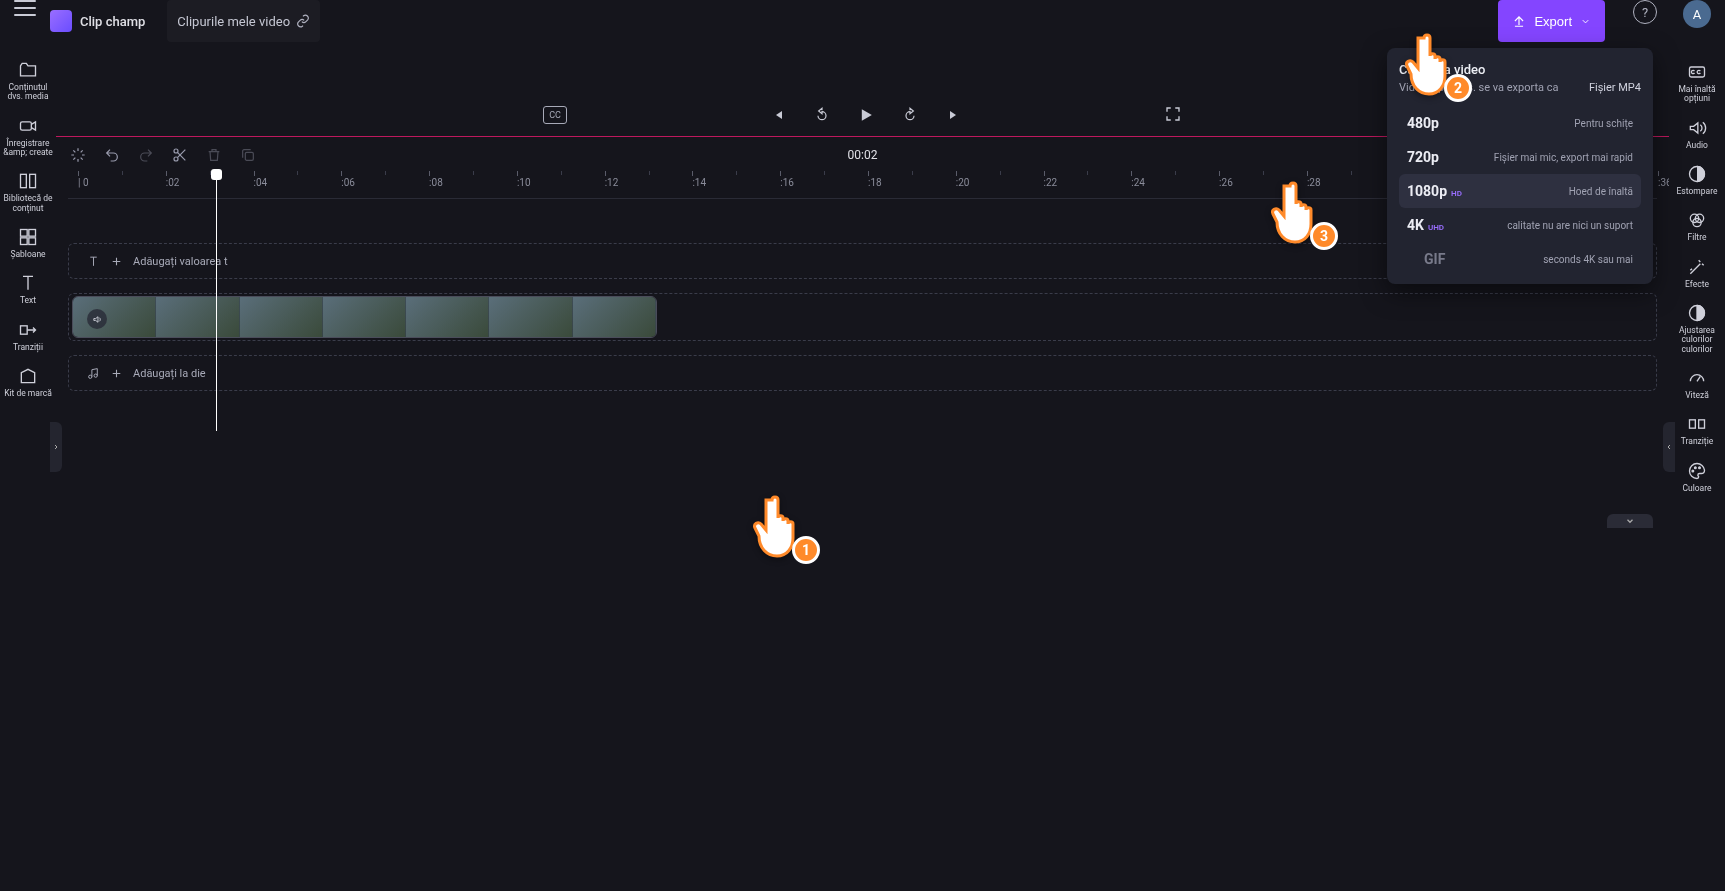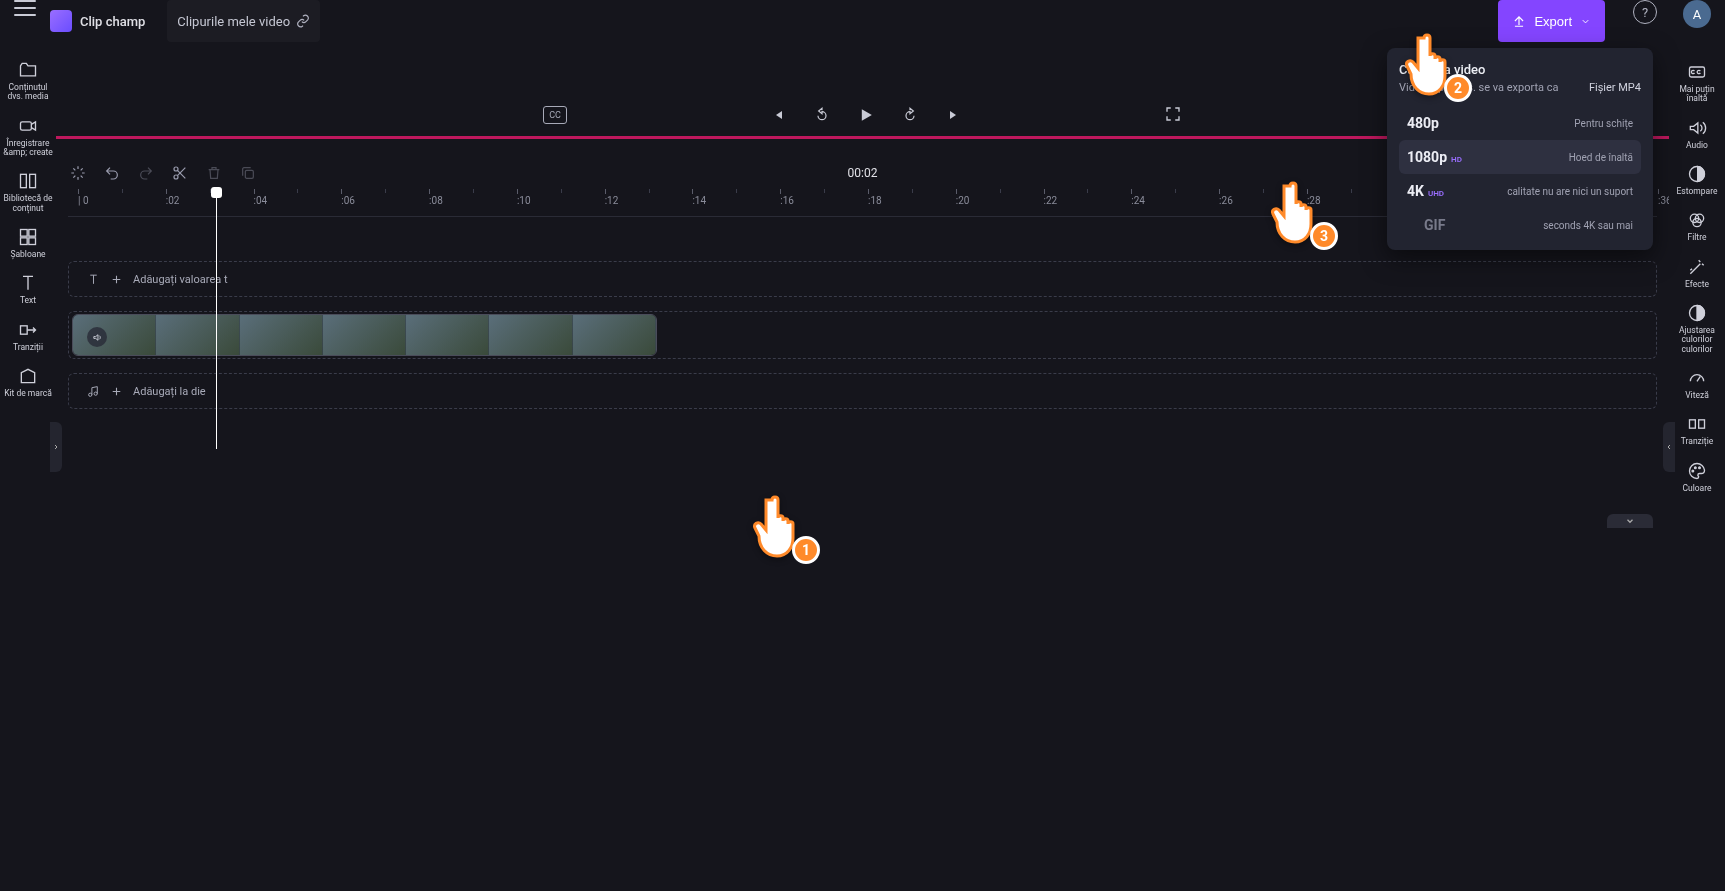--- a/index.html
+++ b/index.html
@@ -40,21 +40,21 @@
 
   .preview-controls { width: 651px; display: flex; align-items: center; padding: 22px 6px 10px; gap: 20px; }
   .cc-badge { width: 24px; height: 18px; border: 1.5px solid #a8aab8; border-radius: 3px; font-size: 9px; display:flex;align-items:center;justify-content:center; color:#a8aab8; cursor:pointer;}
   .pc-spacer { flex:1; }
   .pc-group { display:flex; gap:22px; align-items:center;}
   .pc-group button { background:none; border:none; color:#c9cbd6; cursor:pointer; width:22px; height:22px; display:flex;align-items:center;justify-content:center;}
   .pc-group svg { width:16px; height:16px;}
   .fullscreen-btn { background:none; border:none; color:#c9cbd6; cursor:pointer;}
   .fullscreen-btn svg { width:18px; height:18px;}
 
-  .timeline-section { flex: 1; border-top: 3px solid #be185d; padding: 16px 12px; }
+  .timeline-section { flex: 1; border-top: 1px solid #be185d; padding: 0 12px; }
   .tl-toolbar { display:flex; align-items:center; padding: 8px 0 6px; gap:14px;}
   .tl-toolbar button { background:none; border:none; color:#9a9cae; cursor:pointer; width:20px; height:20px; display:flex;align-items:center;justify-content:center;}
   .tl-toolbar svg { width:16px; height:16px;}
   .tl-time { position:absolute; left:50%; transform:translateX(-50%); font-size:12px; color:#e0e0e6; }
   .tl-toolbar-right { margin-left:auto; display:flex; gap:12px;}
   .ruler { height: 28px; position: relative; border-bottom: 1px solid #2a2b36; display:flex; font-size:10px; color:#8a8c9a;}
   .tick { position:absolute; top:6px; }
   .tick::before { content:''; position:absolute; left:0; top:-6px; width:1px; height:5px; background:#5a5c6a;}
   .minortick { position:absolute; top:0; width:1px; height:4px; background:#3a3c4a;}
   .playhead { position:absolute; left: 148px; top:0; width:1px; height:260px; background:#fff; z-index:5;}
@@ -362,21 +362,21 @@
       </div>
     </div>
   </div>
 
   <div class="right-rail">
     <div class="rail-item">
       <svg viewBox="0 0 24 24" fill="none" stroke="currentColor" stroke-width="1.6">
           <rect x="3" y="6" width="18" height="12" rx="2"></rect>
           <path d="M9 13a2 2 0 1 1 0-2M16 13a2 2 0 1 1 0-2"></path>
         </svg>
-      <span>Mai puțin înaltă</span>
+      <span>Mai înaltă opțiuni</span>
     </div>
     <div class="rail-item">
       <svg viewBox="0 0 24 24" fill="none" stroke="currentColor" stroke-width="1.6">
           <path d="M4 10v4h4l5 4V6l-5 4H4zM16 8a5 5 0 0 1 0 8M19 5a9 9 0 0 1 0 14"></path>
         </svg>
       <span>Audio</span>
     </div>
     <div class="rail-item">
       <svg viewBox="0 0 24 24" fill="none" stroke="currentColor" stroke-width="1.6">
           <circle cx="12" cy="12" r="9"></circle>
@@ -448,20 +448,26 @@
   <div class="popover-sub">
     <span>Videoclipul dvs. se va exporta ca</span>
     <span style="color:#d0d2de">Fișier MP4</span>
   </div>
   <div class="q-row">
     <div class="q-left">
         <span class="q-name">480p</span>
       </div>
     <span class="q-desc">Pentru schițe</span>
   </div>
+  <div class="q-row">
+    <div class="q-left">
+        <span class="q-name">720p</span>
+      </div>
+    <span class="q-desc">Fișier mai mic, export mai rapid</span>
+  </div>
   <div class="q-row sel">
     <div class="q-left">
         <span class="q-name">1080p</span>
         <span class="q-badge">HD</span>
       </div>
     <span class="q-desc">Hoed de înaltă</span>
   </div>
   <div class="q-row">
     <div class="q-left">
         <span class="q-name">4K</span>

